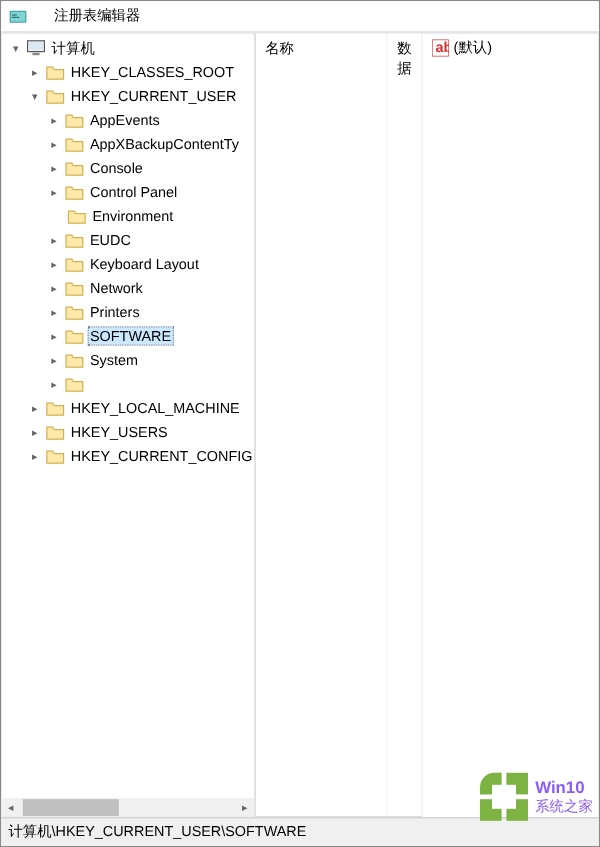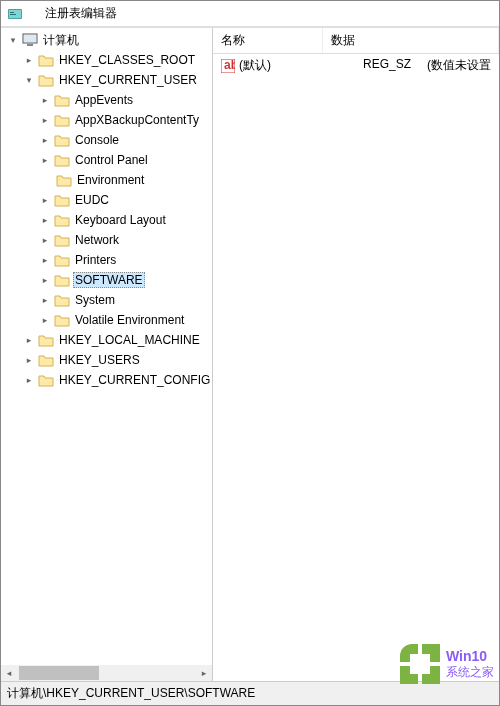--- a/index.html
+++ b/index.html
@@ -6,21 +6,21 @@
     body { width: 500px; height: 706px; background: #fff; overflow: hidden; position: relative; }
     .window { border: 1px solid #888; height: 100%; display: flex; flex-direction: column; background: #fff; }
     .titlebar { background: #fff; padding: 4px 6px; display: flex; align-items: center; gap: 22px; border-bottom: 1px solid #e0e0e0; }
     .title-icon { width: 16px; height: 16px; }
     .title-text { font-size: 12px; }
     .menubar { display: flex; padding: 2px 4px; gap: 0; background:#fff; }
     .menu-item { padding: 3px 8px; cursor: default; font-size: 12px; }
     .divider-h { height: 1px; background: #ddd; }
     .body { flex: 1; display: flex; overflow: hidden; }
     .left-pane { width: 212px; overflow: auto; border-right: 1px solid #ccc; position: relative; }
-    .right-pane { flex: 1; overflow: hidden; display:flex; flex-direction:column; }
+    .right-pane { flex: 1; overflow: hidden; display:flex; flex-direction:row; }
     .tree { padding: 2px 0 2px 2px; }
     .tree-row { display: flex; align-items: center; height: 20px; white-space: nowrap; }
     .expander { width: 12px; height: 12px; display: inline-flex; align-items:center; justify-content:center; color:#666; font-size: 9px; flex:0 0 12px; }
     .spacer { display:inline-block; width:14px; flex:0 0 14px;}
     .indent1 { padding-left: 4px; }
     .indent2 { padding-left: 20px; }
     .indent3 { padding-left: 36px; }
     .node-icon { width: 16px; height: 14px; margin: 0 3px; flex:0 0 16px;}
     .node-label { padding: 1px 2px; }
     .selected .node-label { background: #cce8ff; border: 1px dotted #888; padding: 0 1px;}
@@ -172,21 +172,20 @@
           <svg class="node-icon" viewBox="0 0 16 14">
                 <path d="M1 3 L6 3 L7 5 L15 5 L15 13 L1 13 Z" fill="#ffe9a8" stroke="#d4b254"></path>
               </svg>
           <span class="node-label">System</span>
         </div>
         <div class="tree-row indent3">
           <span class="expander">▸</span>
           <svg class="node-icon" viewBox="0 0 16 14">
                 <path d="M1 3 L6 3 L7 5 L15 5 L15 13 L1 13 Z" fill="#ffe9a8" stroke="#d4b254"></path>
               </svg>
-          <span class="node-label">Volatile Environment</span>
         </div>
 
         <div class="tree-row indent2">
           <span class="expander">▸</span>
           <svg class="node-icon" viewBox="0 0 16 14">
                 <path d="M1 3 L6 3 L7 5 L15 5 L15 13 L1 13 Z" fill="#ffe9a8" stroke="#d4b254"></path>
               </svg>
           <span class="node-label">HKEY_LOCAL_MACHINE</span>
         </div>
         <div class="tree-row indent2">

